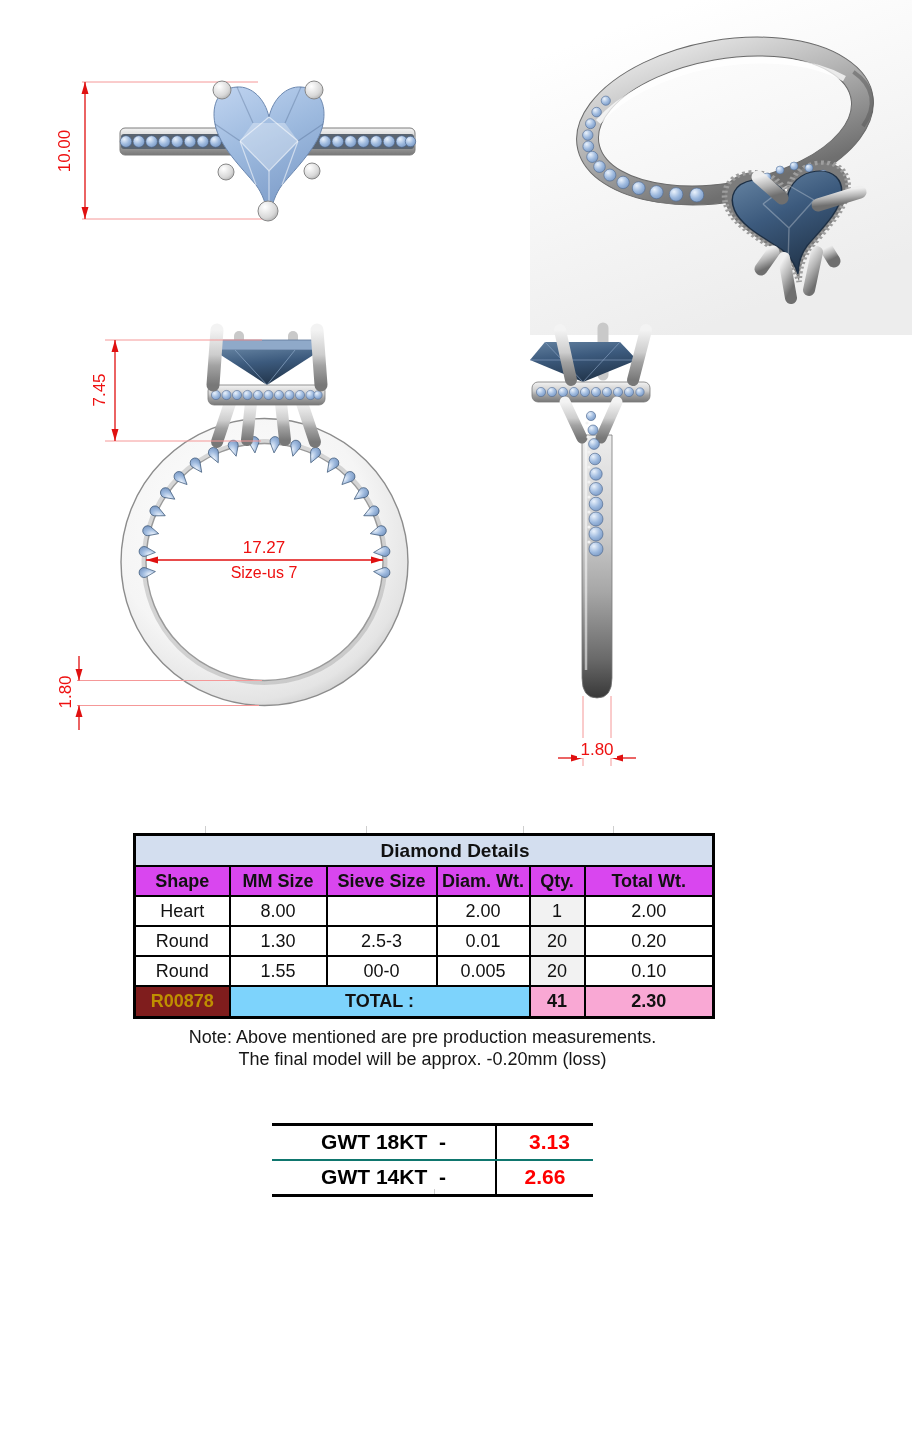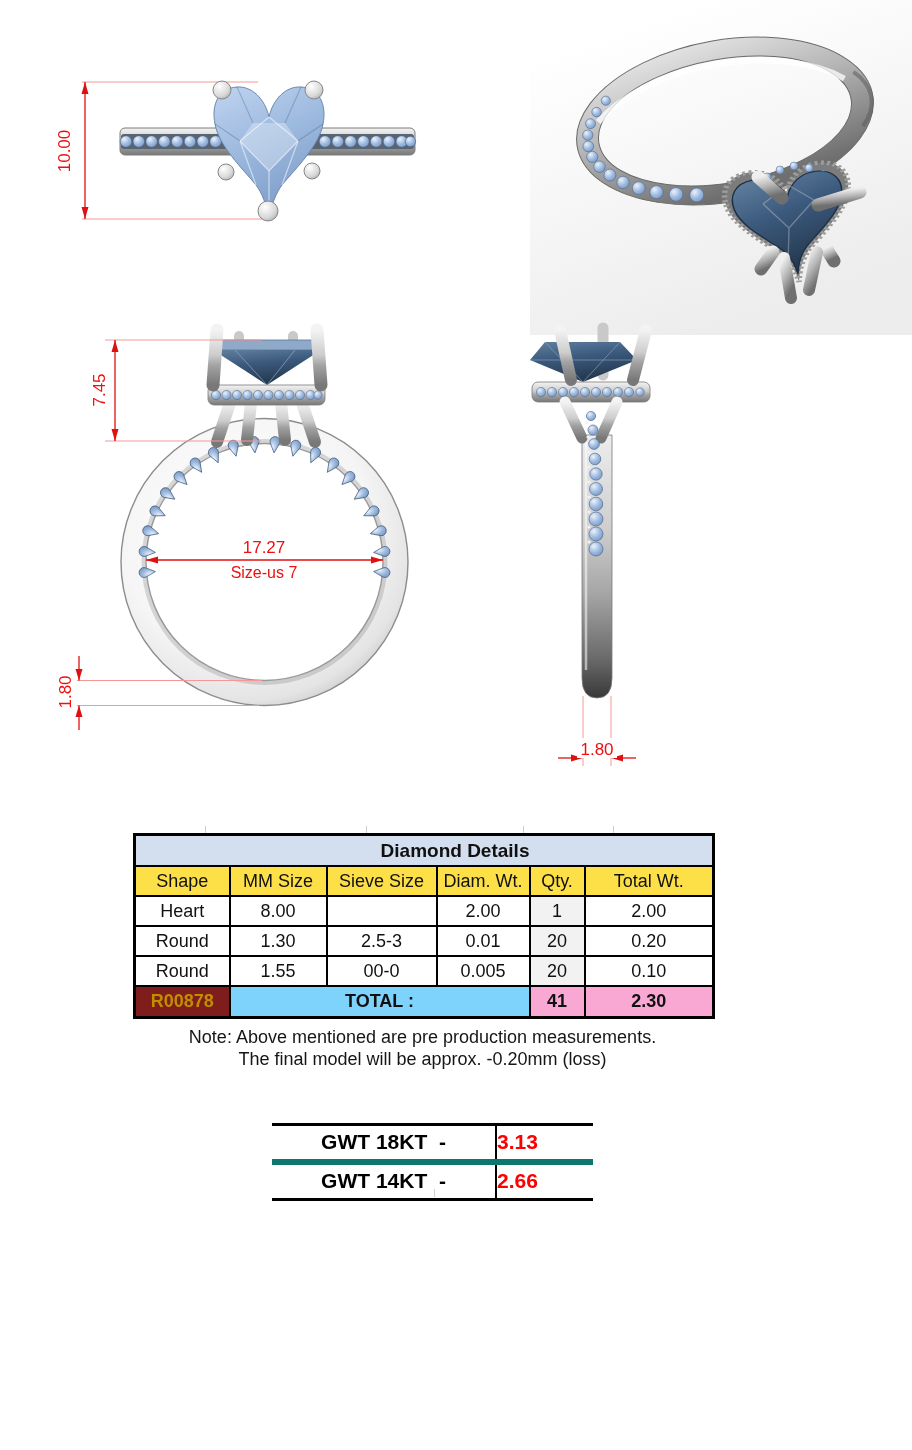--- a/index.html
+++ b/index.html
@@ -13,37 +13,37 @@
   .dimline{stroke:#e01010;stroke-width:1.3;}
   .arrow{fill:#e01010;stroke:none;}
 
   
   table.diamond{border-collapse:collapse;table-layout:fixed;width:579px;
                 font-size:18px;color:#111;}
   table.diamond td{border:2px solid #000;text-align:center;padding:0;height:28px;
                    overflow:hidden;white-space:nowrap;}
   table.diamond tr.titlerow td{border:3px solid #000;border-bottom:2px solid #000;
        background:#d3deef;font-weight:bold;font-size:19px;height:29px;padding-left:62px;}
-  table.diamond tr.headrow td{background:#fde047;font-weight:normal;}
+  table.diamond tr.headrow td{background:#d946ef;font-weight:bold;}
   table.diamond td.outL{border-left:3px solid #000;}
   table.diamond td.outR{border-right:3px solid #000;}
   table.diamond tr.lastrow td{border-bottom:3px solid #000;height:29px;}
   table.diamond td.qtycell{background:#f2f2f2;}
   table.diamond td.modelcell{background:#7f1d1d;color:#bf8f00;font-weight:bold;}
   table.diamond td.totalcell{background:#7dd3fc;font-weight:bold;}
   table.diamond td.totgreen{background:#f9a8d4;font-weight:bold;}
 
   .notes{text-align:center;font-size:18px;line-height:22px;color:#161616;}
 
   
   .gwt{border-top:3px solid #000;border-bottom:3px solid #000;font-size:21px;font-weight:bold;}
   .gwt .row{display:flex;height:33px;line-height:32px;}
-  .gwt .row.first{border-bottom:6px solid #0f766e;}
+  .gwt .row.first{border-bottom:2px solid #0f766e;gap:9px;}
   .gwt .lbl{width:223px;text-align:center;border-right:2px solid #000;color:#000;white-space:pre;}
-  .gwt .val{flex:1;color:#ff0000;position:relative;}
+  .gwt .val{flex:1;text-align:center;color:#ff0000;position:relative;}
   .stub{position:absolute;width:1px;background:#cfcfcf;}
 </style>
 </head>
 <body>
 
 <div class="page">
 
   <svg class="abs" style="left:20px;top:35px" width="440" height="230" viewBox="0 0 440 230">
     <defs>
       <linearGradient id="metalLin" x1="0" y1="0" x2="0" y2="1">

